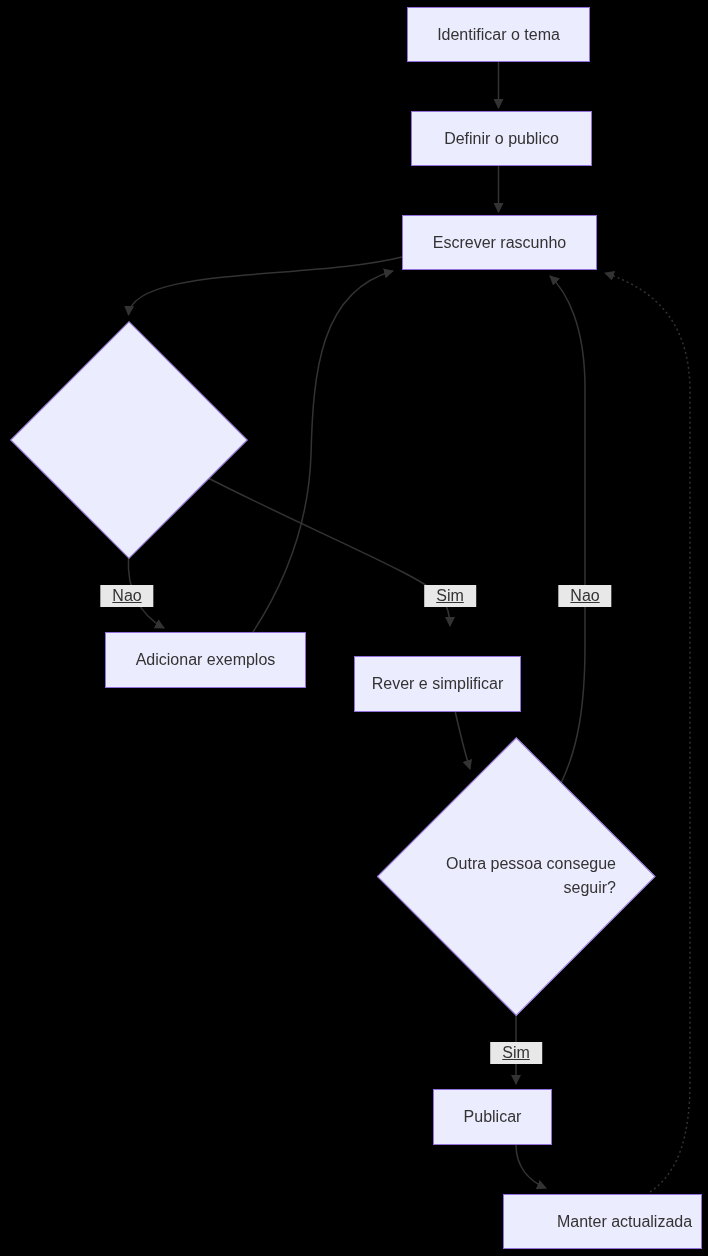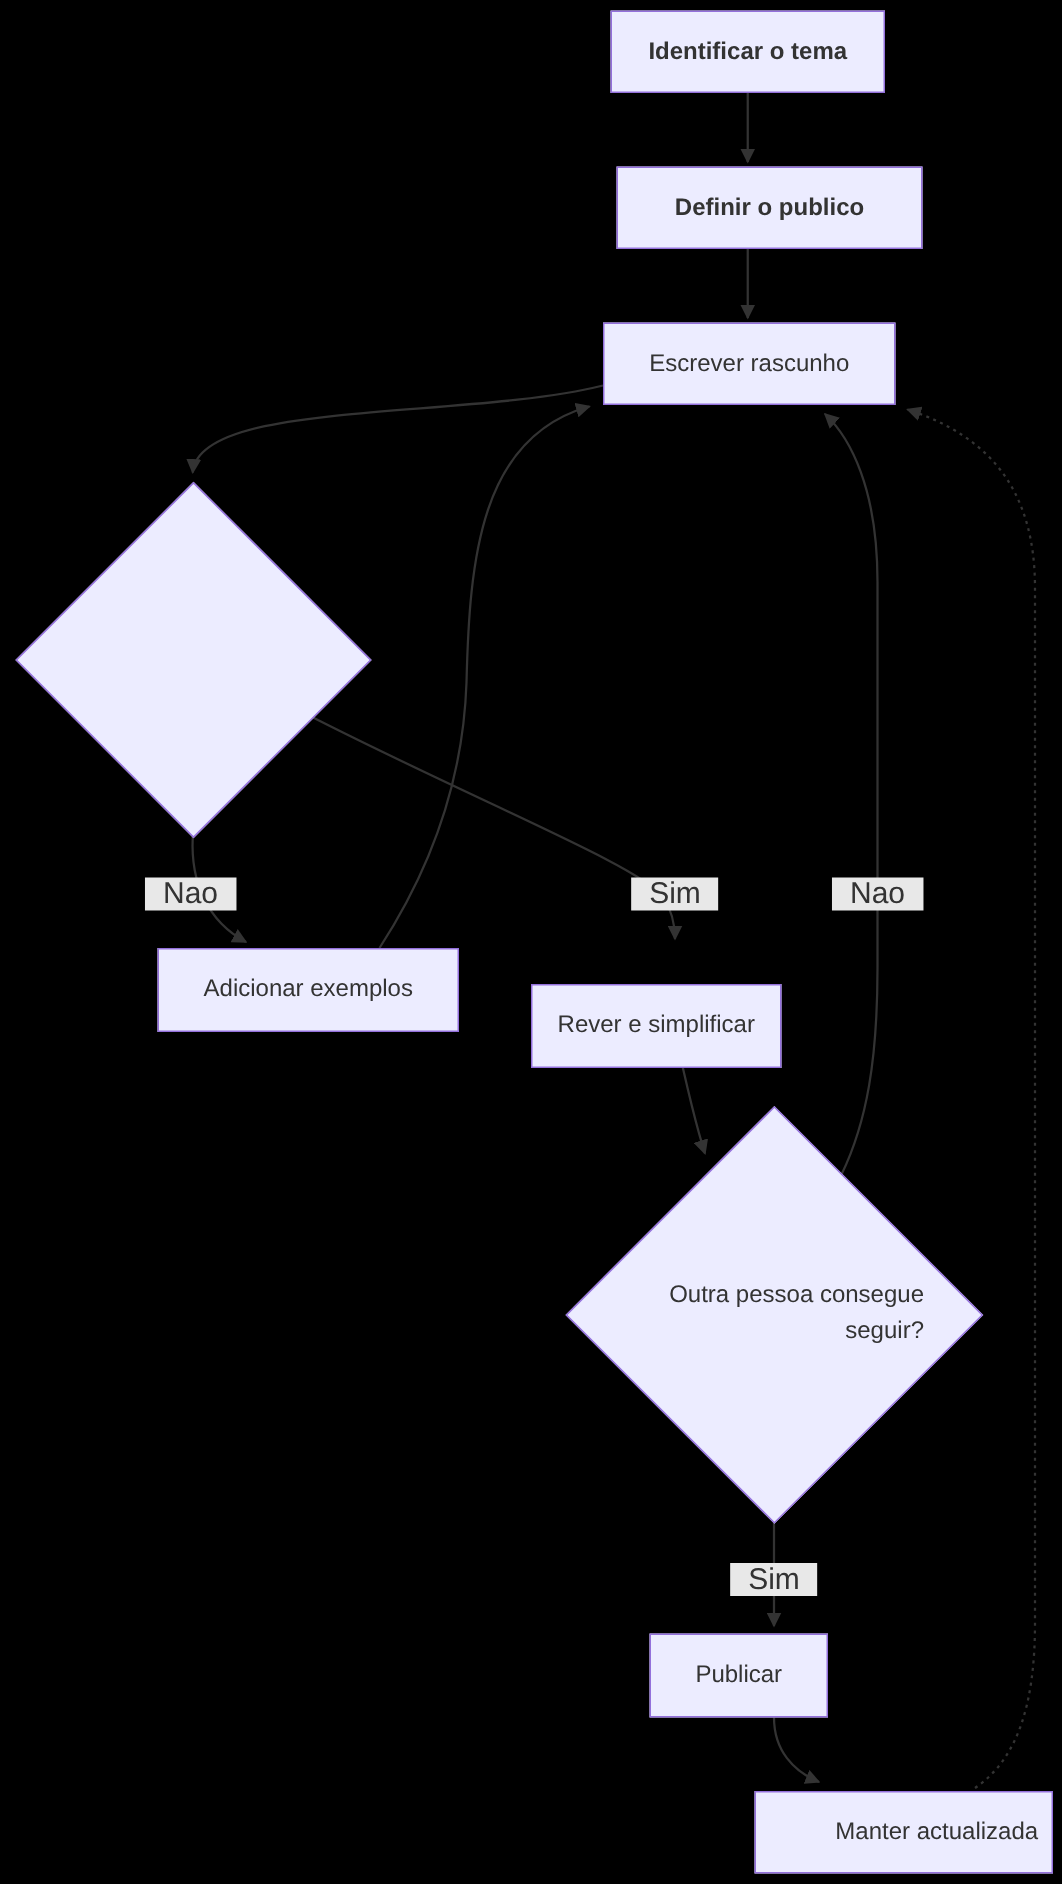--- a/index.html
+++ b/index.html
@@ -52,24 +52,25 @@
     text-align: center;
     font-size: 16px;
     line-height: 24px;
     color: var(--node-text, #333333);
   }
   .edge-label {
     position: absolute;
     transform: translate(-50%, -50%);
     background: var(--edge-label-bg, #e8e8e8);
     color: var(--edge-label-text, #333333);
-    font-size: 20px;
+    font-size: 16px;
     line-height: 22px;
     padding: 0 12px;
     white-space: nowrap;
+    text-decoration: underline;
   }
 </style>
 </head>
 <body>
 
 <div class="stage">
 
   <svg class="edge-layer" viewBox="0 0 708 1256">
     <defs>
       <marker id="arrow" viewBox="0 0 10 10" refX="9" refY="5" markerWidth="10" markerHeight="10" markerUnits="userSpaceOnUse" orient="auto">
@@ -93,23 +94,23 @@
 
     <path class="edge" d="M561,783 C578,748 585,706 585,645 L585,388 C585,326 567,292 550,276" marker-end="url(#arrow)"></path>
 
     <path class="edge" d="M516,1015 L516,1084" marker-end="url(#arrow)"></path>
 
     <path class="edge" d="M516,1145 C516,1167 529,1181 546,1188" marker-end="url(#arrow)"></path>
 
     <path class="edge dotted" d="M650,1192 C678,1173 690,1137 690,1082 L690,392 C690,327 660,291 605,273" marker-end="url(#arrow)"></path>
   </svg>
 
-  <div class="node" style="left:407px; top:7px; width:183px; height:55px;font-weight:bold;">Identificar o tema</div>
+  <div class="node" style="left:407px; top:7px; width:183px; height:55px;">Identificar o tema</div>
 
-  <div class="node" style="left:411px; top:111px; width:204px; height:55px;font-weight:bold;">Definir o publico</div>
+  <div class="node" style="left:411px; top:111px; width:181px; height:55px;">Definir o publico</div>
 
   <div class="node" style="left:402px; top:215px; width:195px; height:55px;text-align:right;">Escrever rascunho</div>
 
   <div class="node" style="left:105px; top:632px; width:201px; height:56px;">Adicionar exemplos</div>
 
   <div class="node" style="left:354px; top:656px; width:167px; height:56px;">Rever e simplificar</div>
 
   <div class="node" style="left:433px; top:1089px; width:119px; height:56px;">Publicar</div>
 
   <div class="node" style="left:503px; top:1194px; width:199px; height:55px;padding-left:44px;">Manter actualizada</div>

